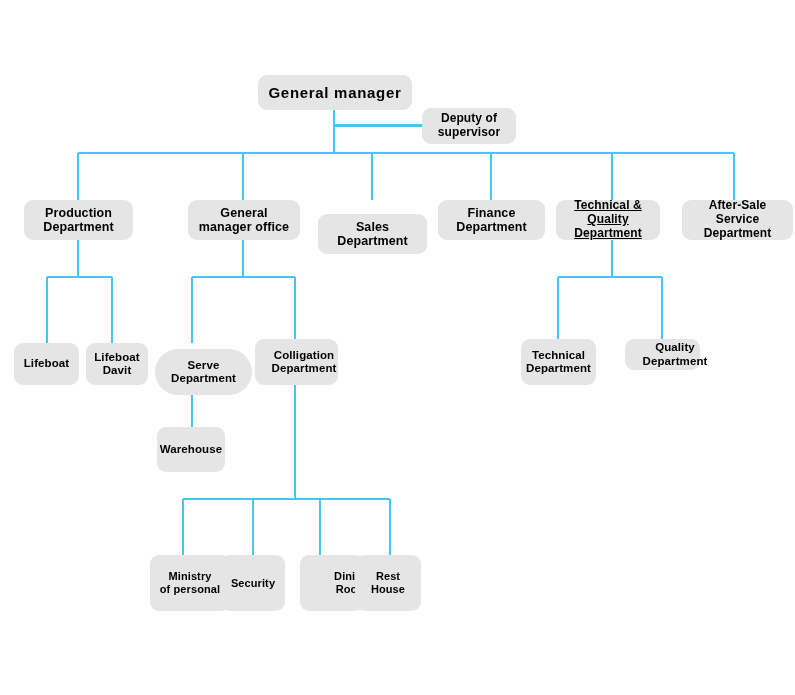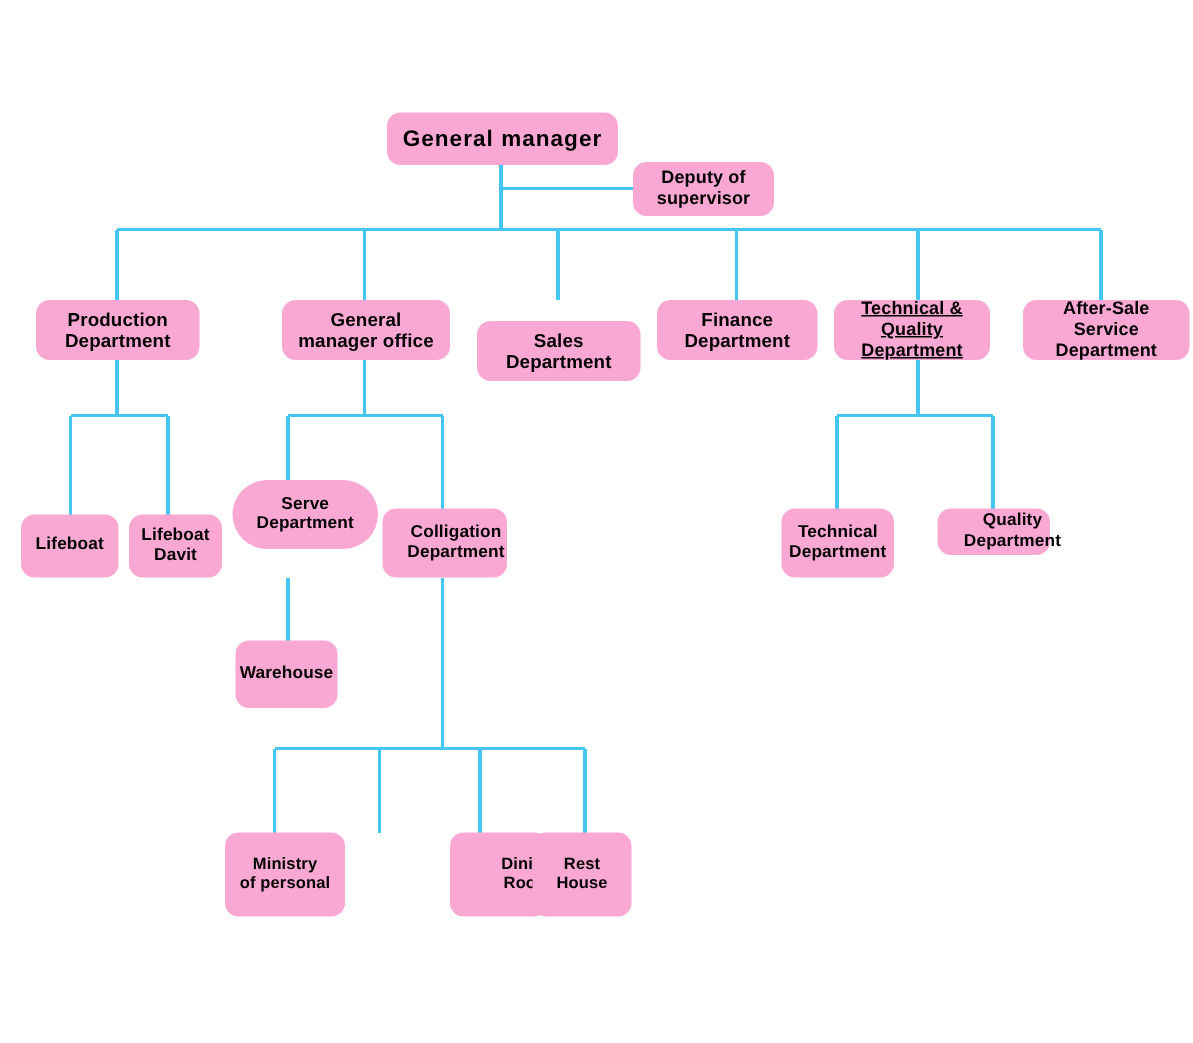--- a/index.html
+++ b/index.html
@@ -22,21 +22,21 @@
   #connectors {
     position: absolute;
     left: 0;
     top: 0;
     width: 795px;
     height: 695px;
   }
   .node {
     position: absolute;
     box-sizing: border-box;
-    background: #f9a8d4;
+    background: #e5e5e5;
     border-radius: 9px;
     color: #000000;
     display: flex;
     align-items: center;
     justify-content: center;
     text-align: center;
     line-height: 1.16;
     font-weight: bold;
     letter-spacing: 0.1px;
     white-space: pre-line;
@@ -117,37 +117,38 @@
 Department</div>
 
   <div class="node s-mid" style="left:682px; top:200px; width:111px; height:40px;">After-Sale
 Service Department</div>
 
   <div class="node s-small" style="left:14px; top:343px; width:65px; height:42px;">Lifeboat</div>
 
   <div class="node s-small" style="left:86px; top:343px; width:62px; height:42px;">Lifeboat
 Davit</div>
 
-  <div class="node s-small" style="left:155px; top:320px; width:97px; height:46px;border-radius:23px;">Serve
+  <div class="node s-small" style="left:155px; top:349px; width:97px; height:46px;border-radius:23px;">Serve
 Department</div>
 
   <div class="node s-small" style="left:255px; top:339px; width:83px; height:46px;padding-left:18px;">Colligation
 Department</div>
 
   <div class="node s-small" style="left:521px; top:339px; width:75px; height:46px;">Technical
 Department</div>
 
   <div class="node s-small" style="left:625px; top:339px; width:75px; height:31px;padding-left:28px;">Quality
 Department</div>
 
   <div class="node s-small" style="left:157px; top:427px; width:68px; height:45px;">Warehouse</div>
 
   <div class="node s-tiny" style="left:150px; top:555px; width:80px; height:56px;">Ministry
 of  personal</div>
 
+  <div class="node s-tiny" style="left:221px; top:555px; width:64px; height:56px;">Security</div>
 
   <div class="node s-tiny" style="left:300px; top:555px; width:65px; height:56px;padding-left:41px;">Dining
 Room</div>
 
   <div class="node s-tiny" style="left:355px; top:555px; width:66px; height:56px;">Rest
 House</div>
 
 </div>
 
 </body></html>

